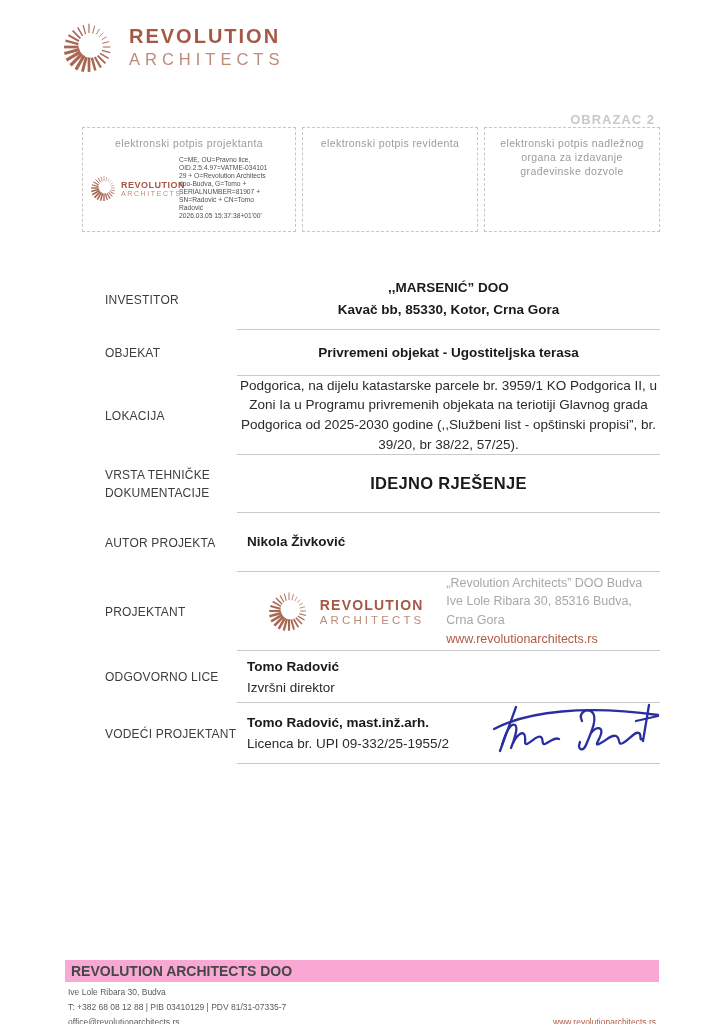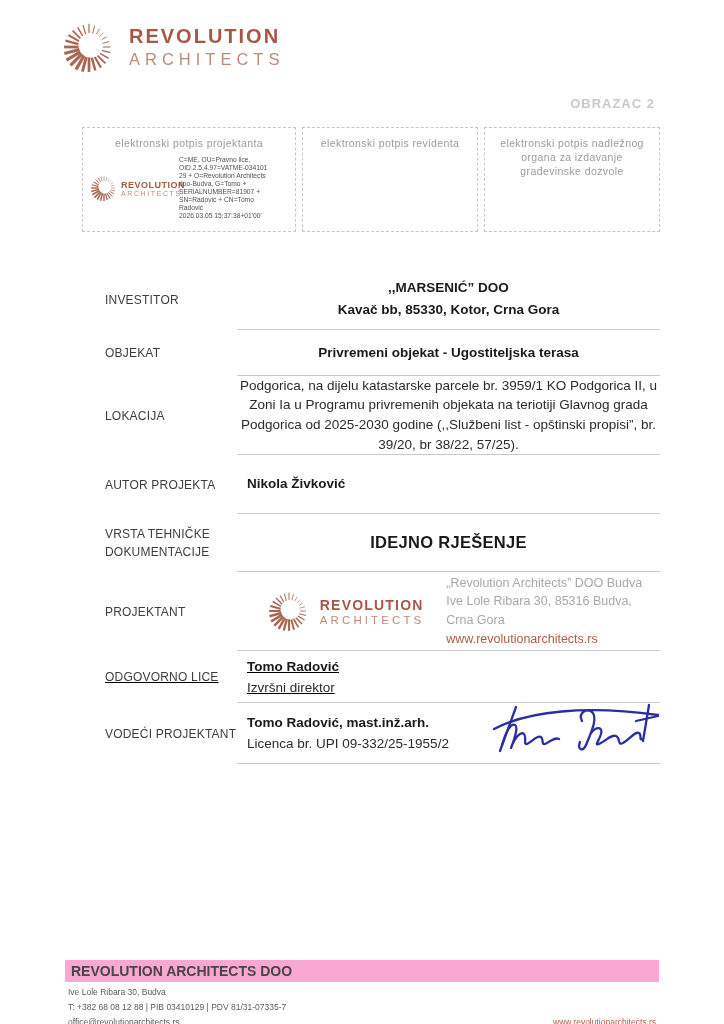--- a/index.html
+++ b/index.html
@@ -23,21 +23,21 @@
   .logo-sm .brand-text { margin-left:2px; }
   .logo-sm .l1 { font-size:9px; letter-spacing:.5px; }
   .logo-sm .l2 { font-size:7px; letter-spacing:1.6px; }
 
   .logo-md .ico { width:46px; height:46px; }
   .logo-md .brand-text { margin-left:8px; }
   .logo-md .l1 { font-size:14px; letter-spacing:1.2px; }
   .logo-md .l2 { font-size:11.5px; letter-spacing:3.1px; margin-top:1px; }
 
   
-  .obrazac { position:absolute; top:96px; right:69px; font-size:13px; font-weight:bold;
+  .obrazac { position:absolute; top:112px; right:69px; font-size:13px; font-weight:bold;
              color:#c9c9c9; letter-spacing:1px; }
 
   
   .sig-row { position:absolute; top:127px; left:82px; width:578px; height:105px;
              display:flex; gap:6px; }
   .sig-box { flex:1 1 0; border:1px dashed #c6c6c6; padding:8px 6px 4px 6px; }
   .sig-title { font-size:10.5px; color:#9b9b9b; text-align:center; letter-spacing:.4px;
                line-height:1.35; }
   .stamp { display:flex; align-items:center; margin-top:6px; }
   .stamp .cert { width:110px; font-size:6.7px; line-height:1.2; color:#4f4f4f;
@@ -49,21 +49,21 @@
   .tlabel { width:132px; flex:none; font-size:12px; color:#3d3d3d; display:flex;
             align-items:center; line-height:1.5; letter-spacing:.2px; }
   .tvalue { flex:1 1 auto; border-bottom:1px solid #c9c9c9; display:flex;
             flex-direction:column; justify-content:center; }
   .center { align-items:center; text-align:center; }
   .left { align-items:flex-start; padding-left:10px; }
   .bold { font-weight:bold; color:#1a1a1a; font-size:13.5px; line-height:1.6; }
   .normal { color:#2b2b2b; font-size:13.5px; line-height:1.45; }
   .big { font-size:16.5px; font-weight:bold; color:#1a1a1a; letter-spacing:.3px; }
   .r1 { height:61px; } .r2 { height:46px; } .r3 { height:79px; } .r4 { height:58px; }
-  .r5 { height:59px; } .r6 { height:79px; } .r7 { height:52px;text-decoration:underline; } .r8 { height:61px; }
+  .r5 { height:59px; } .r6 { height:79px; } .r7 { height:52px; } .r8 { height:61px; }
 
   .proj-value { flex-direction:row; align-items:center; padding-left:11px; gap:22px; }
   .proj-text { font-size:12.5px; color:#a8a8a8; line-height:1.5; }
   .proj-text .plink { color:#b15a44; }
 
   .vodeci-cell { position:relative; }
   .sig-ink { position:absolute; right:-6px; top:-10px; }
 
   
   .footer { position:absolute; left:65px; top:960px; width:594px;
@@ -172,31 +172,31 @@
       </div>
     </div>
 
     <div class="trow r3">
       <div class="tlabel">LOKACIJA</div>
       <div class="tvalue center">
         <div class="normal">Podgorica, na dijelu katastarske parcele br. 3959/1 KO Podgorica II, u Zoni Ia u Programu privremenih objekata na teriotiji Glavnog grada Podgorica od 2025-2030 godine (,,Službeni list - opštinski propisi”, br. 39/20, br 38/22, 57/25).</div>
       </div>
     </div>
 
+    <div class="trow r4">
+      <div class="tlabel">VRSTA TEHNIČKE DOKUMENTACIJE</div>
+      <div class="tvalue center">
+        <div class="big">IDEJNO RJEŠENJE</div>
+      </div>
+    </div>
+
     <div class="trow r5">
       <div class="tlabel">AUTOR PROJEKTA</div>
       <div class="tvalue left">
         <div class="bold">Nikola Živković</div>
-      </div>
-    </div>
-
-    <div class="trow r4">
-      <div class="tlabel">VRSTA TEHNIČKE DOKUMENTACIJE</div>
-      <div class="tvalue center">
-        <div class="big">IDEJNO RJEŠENJE</div>
       </div>
     </div>
 
     <div class="trow r6">
       <div class="tlabel">PROJEKTANT</div>
       <div class="tvalue proj-value">
         <div class="logo logo-md">
           <svg class="ico">
               <use href="#sunburst"></use>
             </svg>

